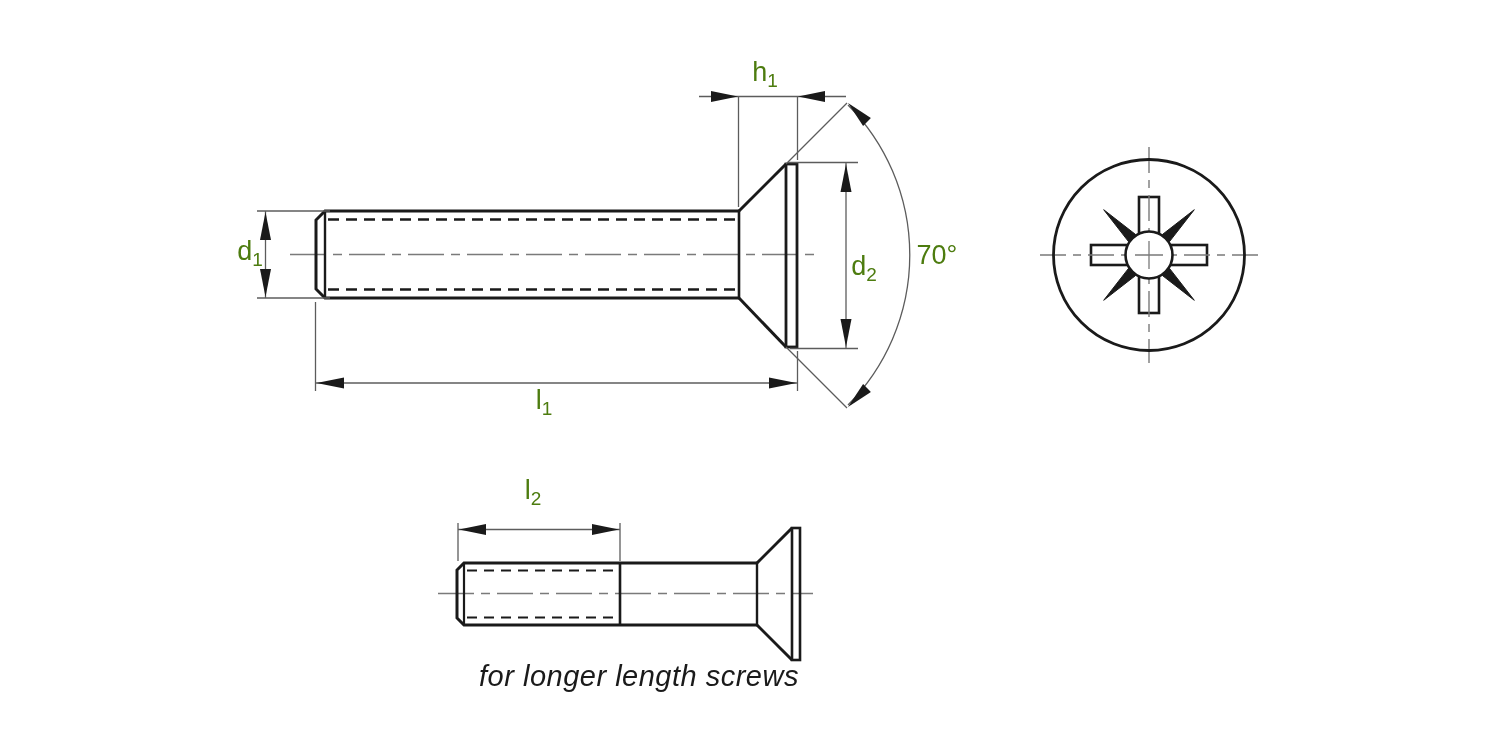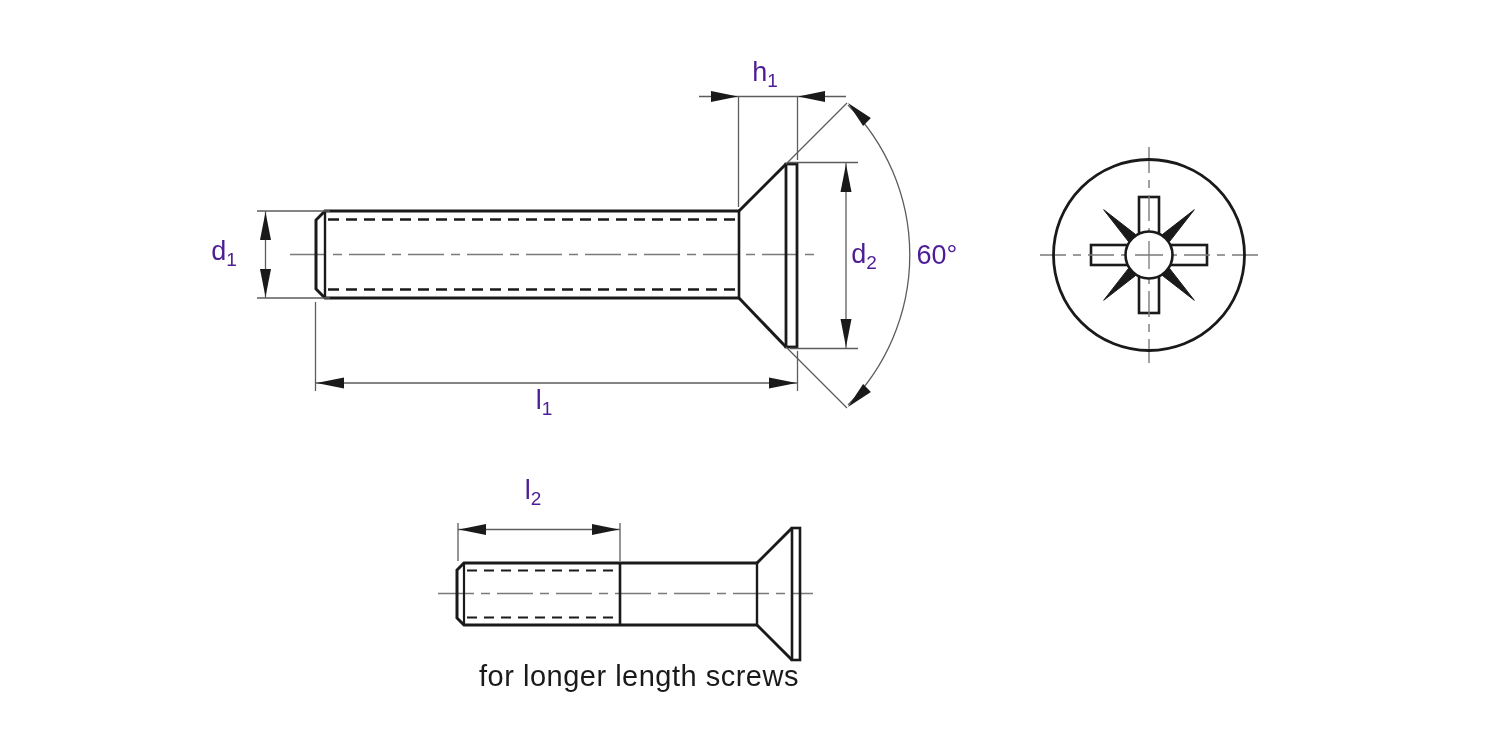--- a/index.html
+++ b/index.html
@@ -8,35 +8,36 @@
     width:1500px;height:750px;
     background:#ffffff;
     font-family:"Liberation Sans", sans-serif;
     overflow:hidden;
   }
   #drawing{position:absolute;left:0;top:0;}
   .lbl{
     position:absolute;
     transform:translate(-50%,-50%);
     font-size:27px;
-    color:#4c1d95;
+    color:#4d7c0f;
     white-space:nowrap;
     line-height:1;
   }
   .lbl .sub{
     font-size:19px;
     vertical-align:-6px;
   }
   .caption{
     position:absolute;
     transform:translate(-50%,-50%);
     font-size:29px;
     color:#1a1a1a;
     white-space:nowrap;
     letter-spacing:0.5px;
+    font-style:italic;
   }
 </style>
 </head>
 <body>
 
 <div id="stage">
 
   <svg id="drawing" width="1500" height="750" viewBox="0 0 1500 750">
 
     <g>
@@ -136,27 +137,27 @@
       <g>
         <path d="M 458 523 L 458 561" stroke="#5c5c5c" stroke-width="1.3"></path>
         <path d="M 620 523 L 620 561" stroke="#5c5c5c" stroke-width="1.3"></path>
         <path d="M 458 529.5 L 620 529.5" stroke="#5c5c5c" stroke-width="1.3"></path>
         <polygon points="459,529.5 486,524 486,535" fill="#1a1a1a"></polygon>
         <polygon points="619,529.5 592,524 592,535" fill="#1a1a1a"></polygon>
       </g>
     </g>
   </svg>
 
-  <div class="lbl" style="left:224px;top:253px"><span>d</span><span class="sub">1</span></div>
+  <div class="lbl" style="left:250px;top:253px"><span>d</span><span class="sub">1</span></div>
 
   <div class="lbl" style="left:765px;top:74px"><span>h</span><span class="sub">1</span></div>
 
-  <div class="lbl" style="left:864px;top:256px"><span>d</span><span class="sub">2</span></div>
+  <div class="lbl" style="left:864px;top:268px"><span>d</span><span class="sub">2</span></div>
 
-  <div class="lbl" style="left:937px;top:255px">60°</div>
+  <div class="lbl" style="left:937px;top:255px">70°</div>
 
   <div class="lbl" style="left:544px;top:402px"><span>l</span><span class="sub">1</span></div>
 
   <div class="lbl" style="left:533px;top:492px"><span>l</span><span class="sub">2</span></div>
 
   <div class="caption" style="left:639px;top:676px">for longer length screws</div>
 
 </div>
 
 </body></html>

